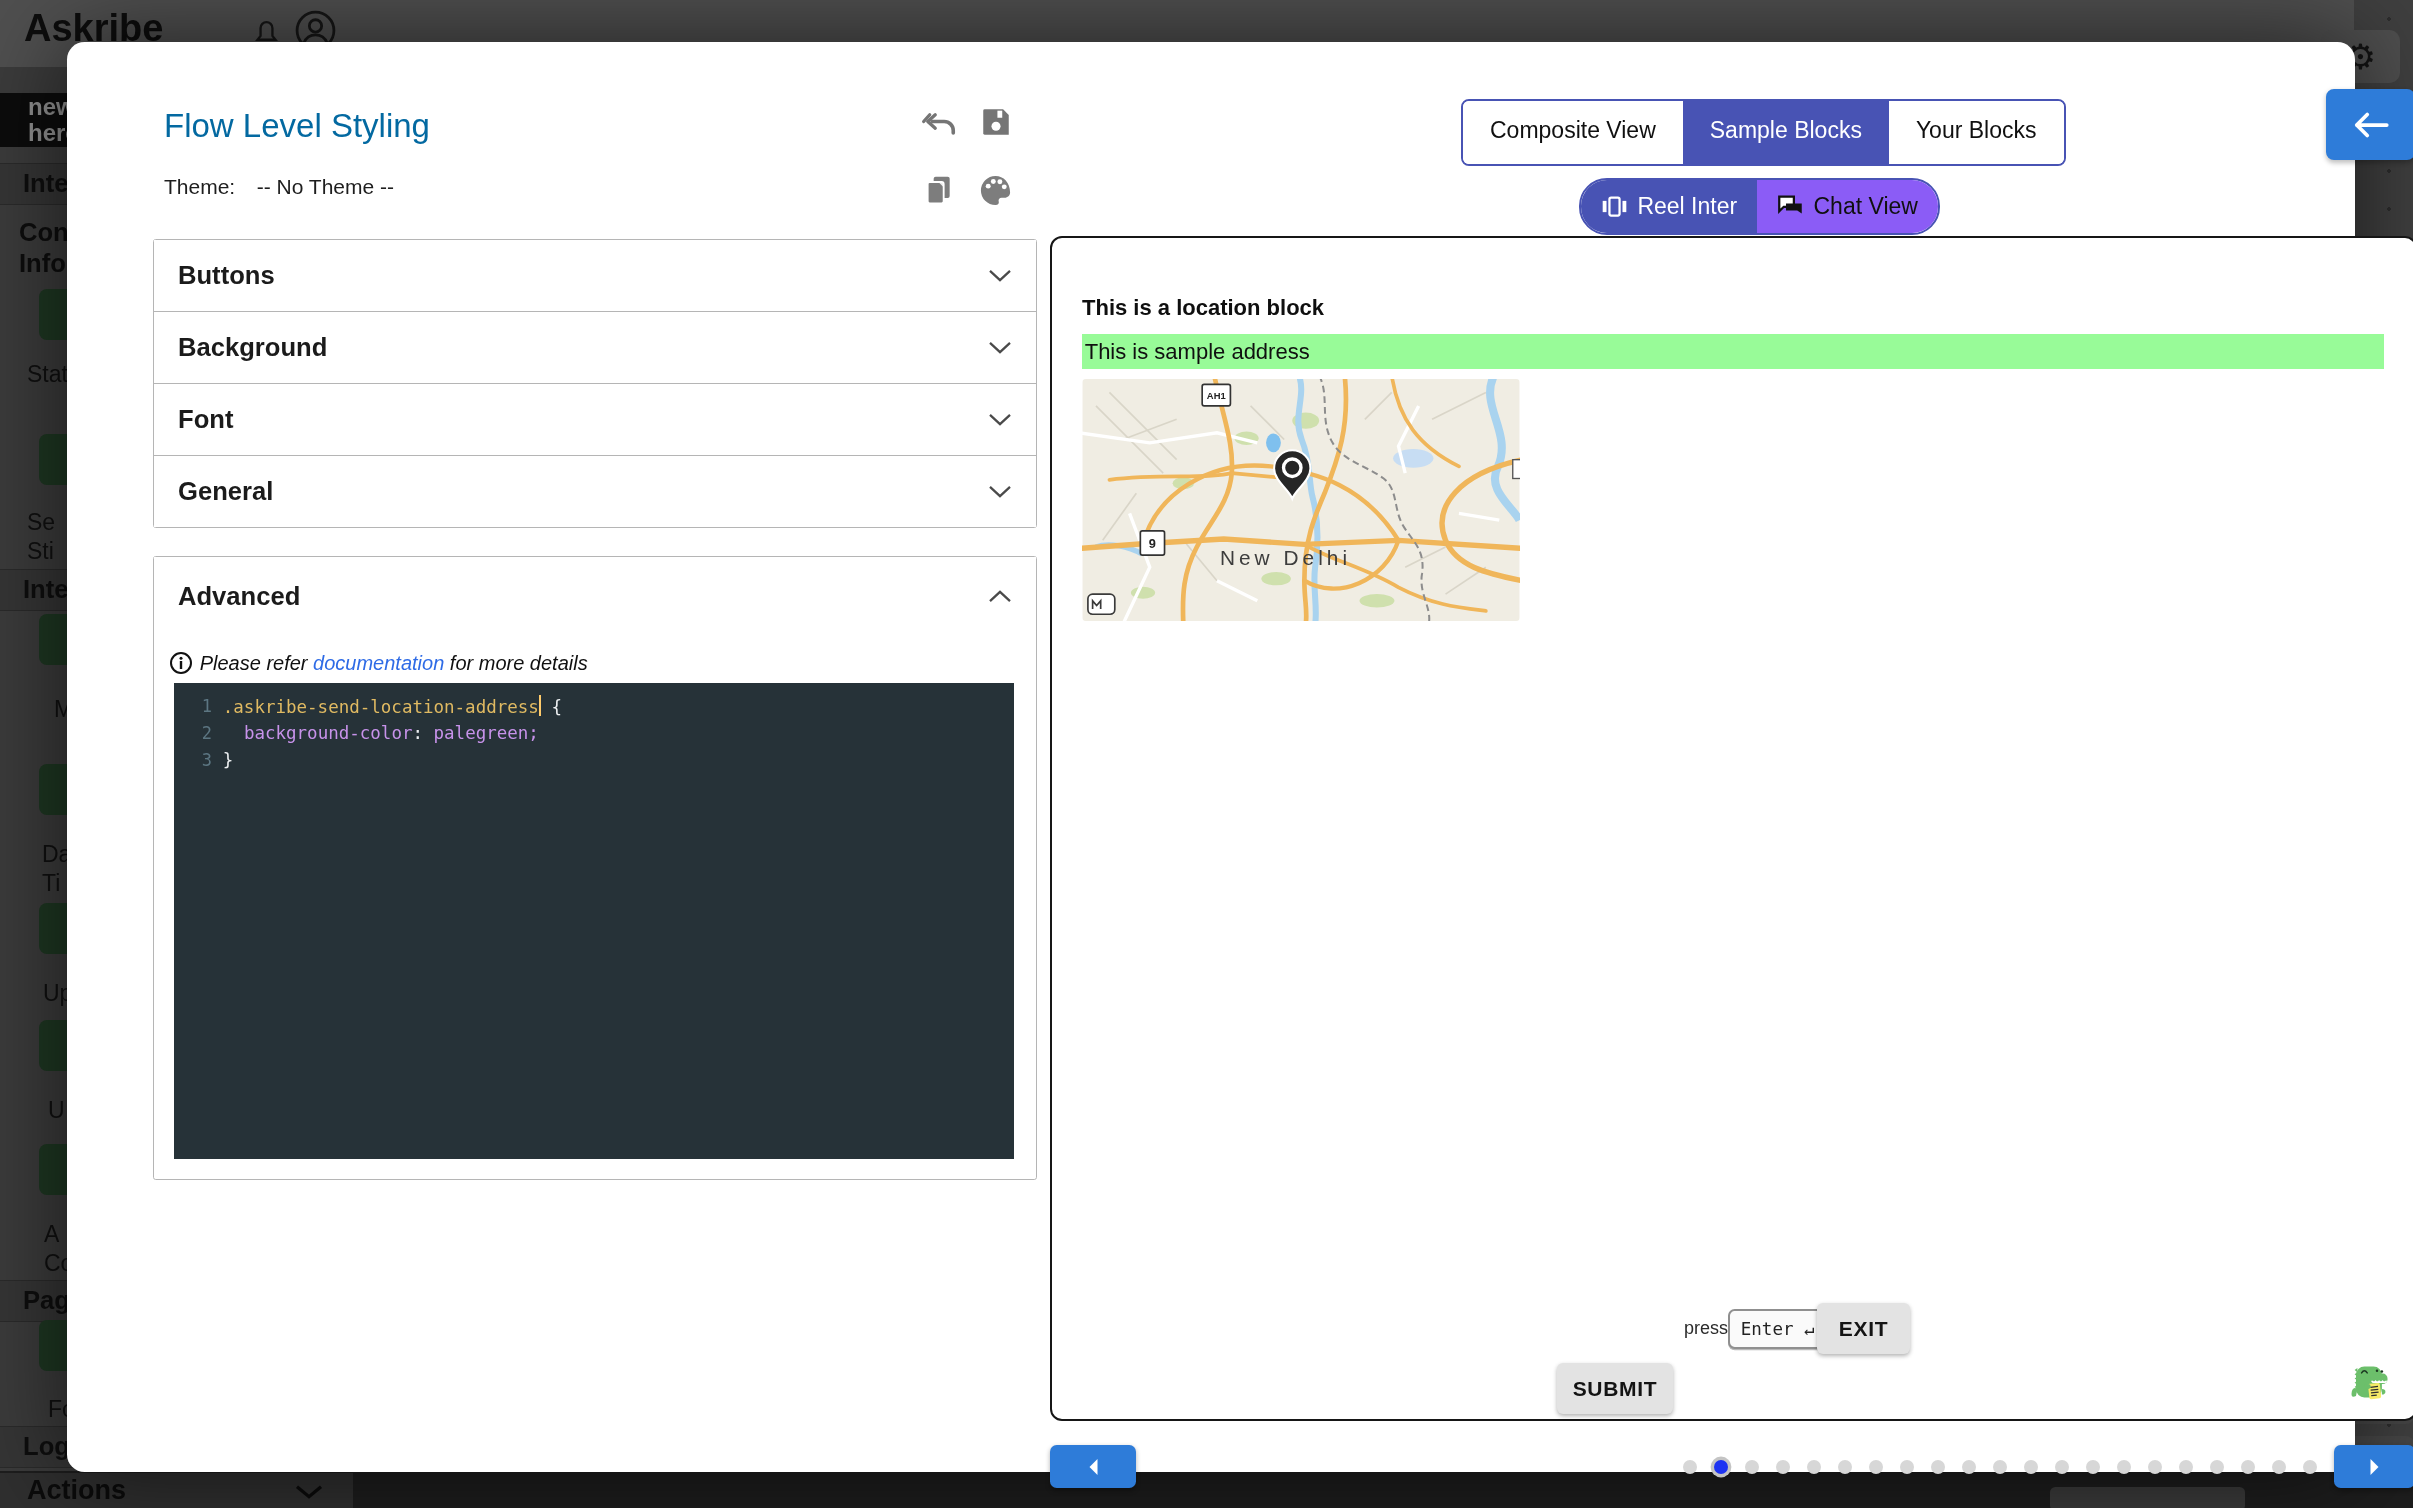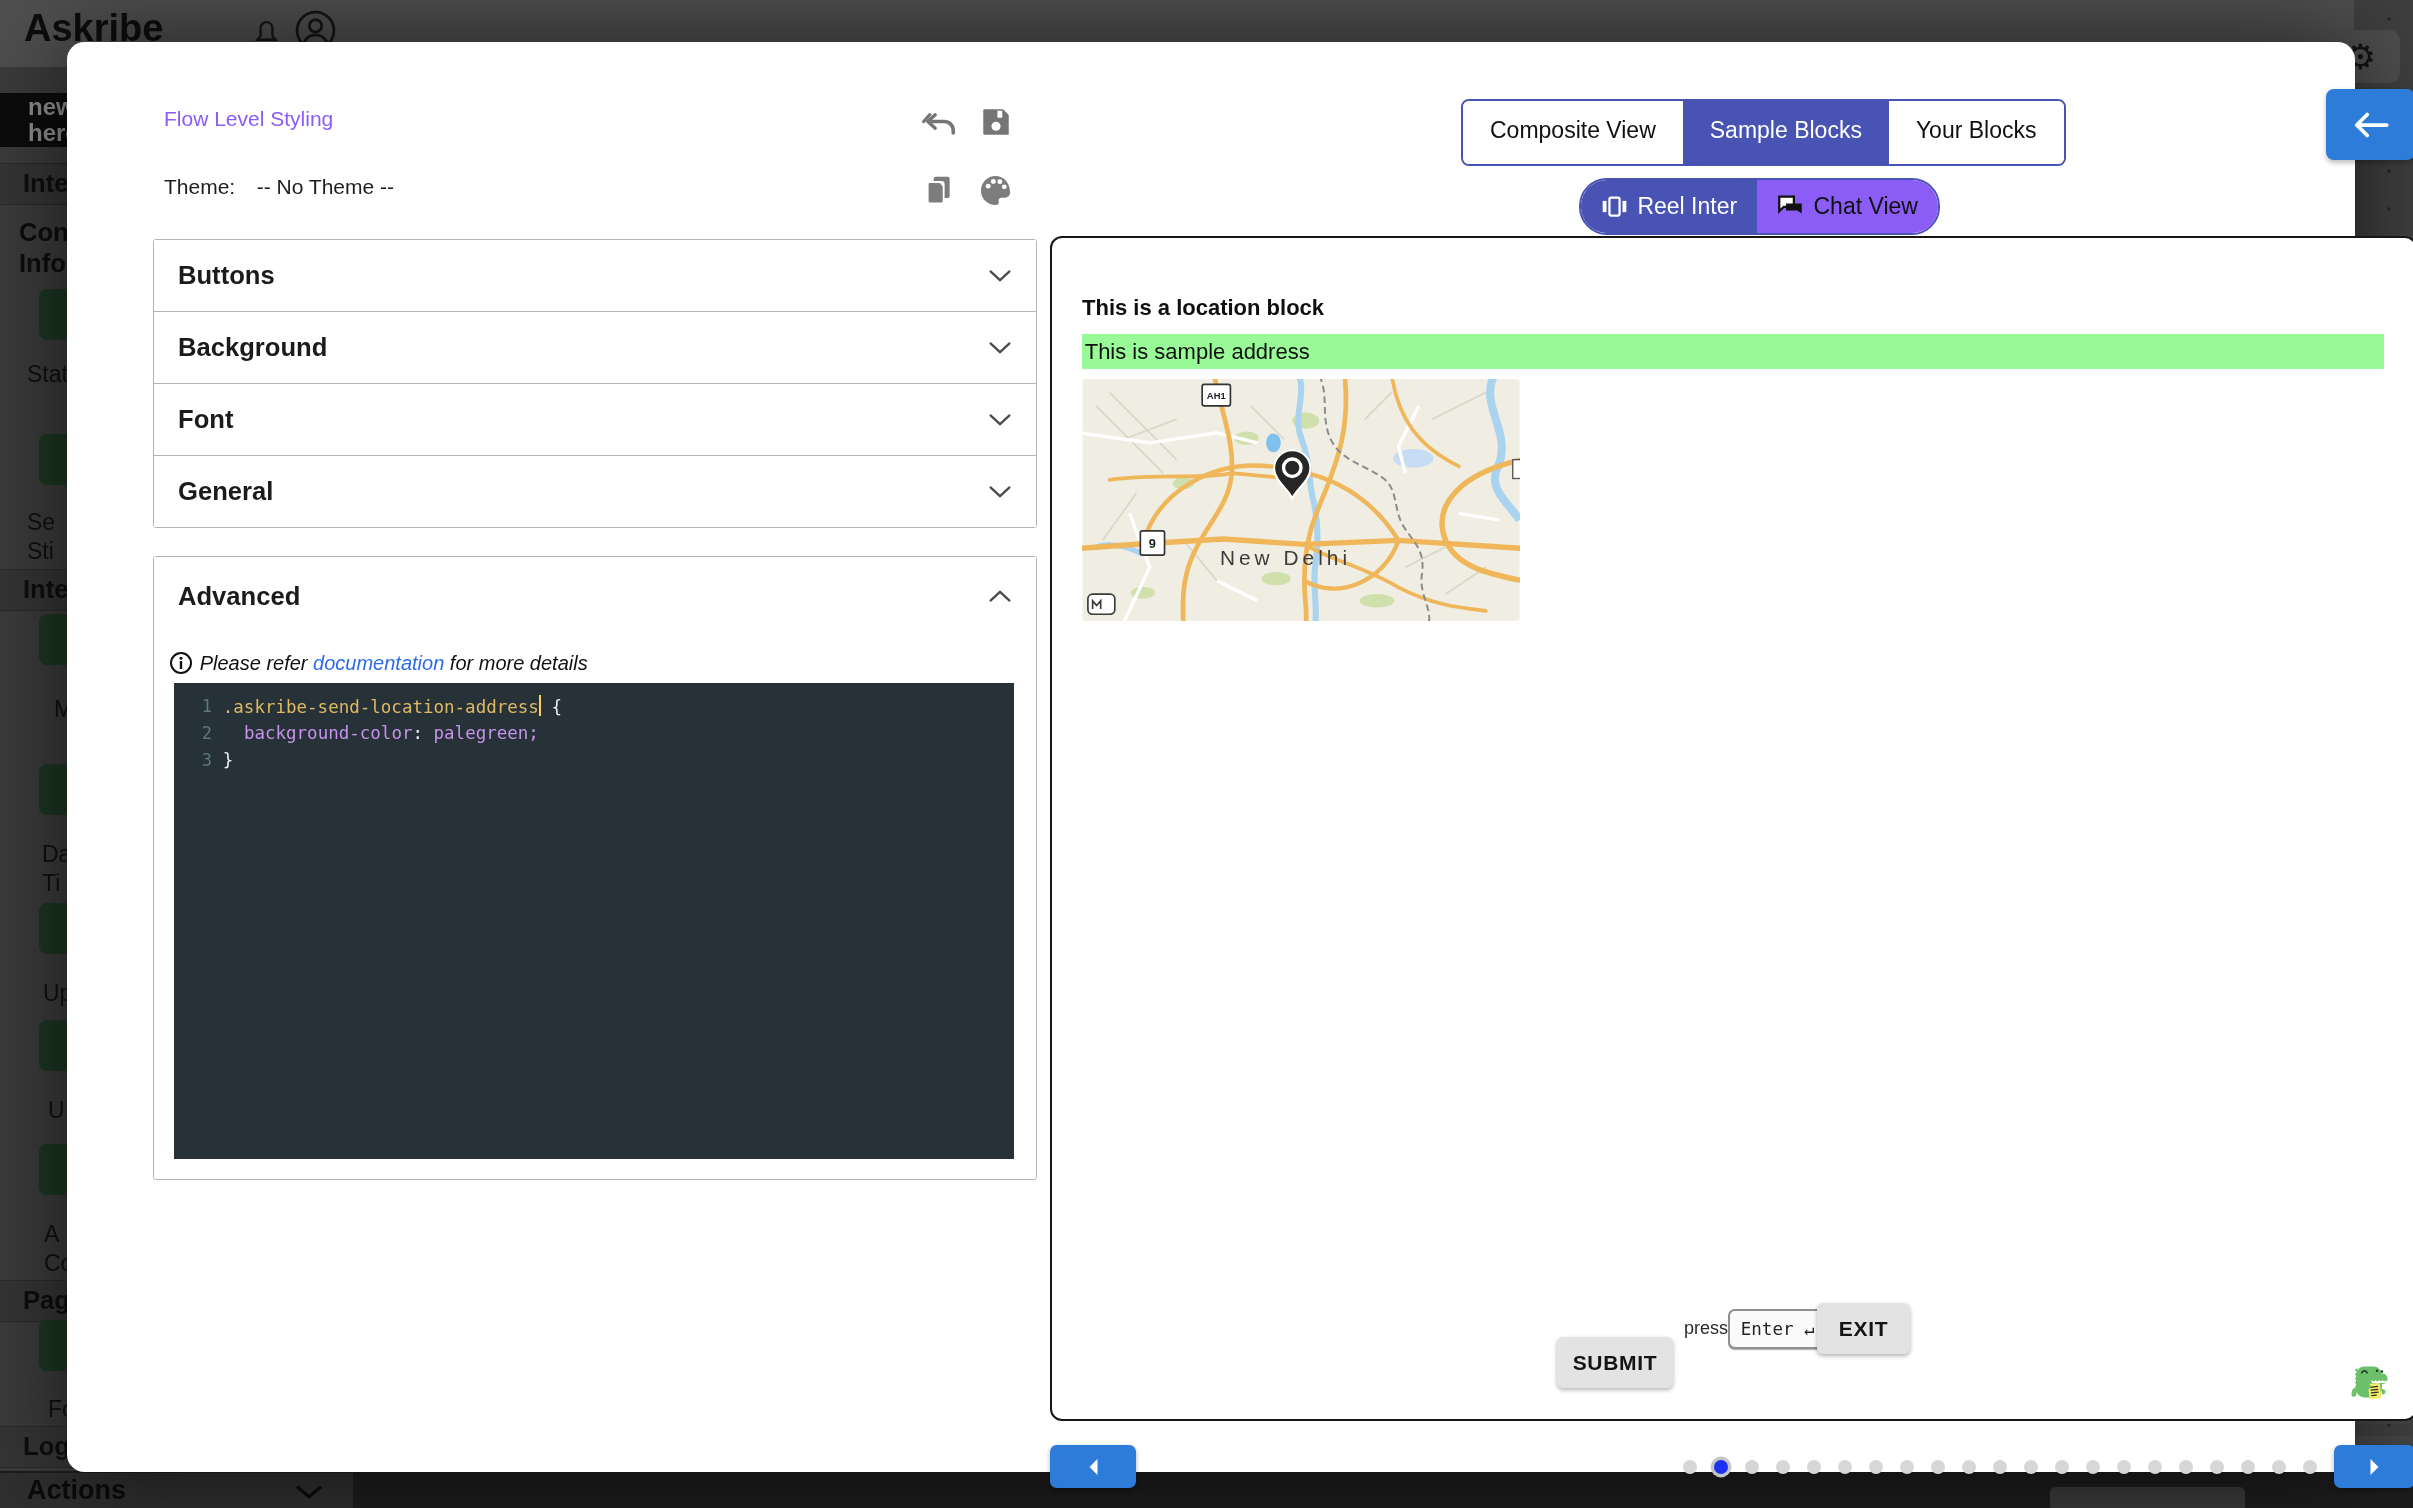--- a/index.html
+++ b/index.html
@@ -37,21 +37,21 @@
   .bd-menu{position:absolute;left:2321px;top:93px;width:79px;height:53px;background:#0f2740;border-radius:10.8px;
     display:flex;flex-direction:column;gap:5.4px;align-items:center;justify-content:center;}
   .bd-menu i{display:block;width:30px;height:3.4px;background:#93a9bf;}
   .bd-stack{position:absolute;left:2317px;width:97px;height:42px;background:#454545;border-radius:8px;
     display:flex;align-items:center;justify-content:center;font-size:28px;color:#111;}
   .bd-minibar{position:absolute;left:2050px;top:1487px;width:195px;height:24px;background:#3a3a3a;border-radius:5.4px;}
 
   
   .modal{position:absolute;left:67px;top:42px;width:2288px;height:1430px;background:#fff;
     border-radius:17.5px;box-shadow:0 0 94px rgba(0,0,0,.6);}
-  .m-title{position:absolute;left:97px;top:65px;font-size:21px;font-weight:500;color:#8b5cf6;}
+  .m-title{position:absolute;left:97px;top:65px;font-size:33px;font-weight:500;color:#0369a1;}
   .theme-row{position:absolute;left:97px;top:133px;font-size:21px;color:#1e1e1e;display:flex;gap:21.5px;}
   .icon-btn{position:absolute;width:38px;height:38px;display:flex;align-items:center;justify-content:center;cursor:pointer;}
   .ib-undo{left:853px;top:62px;}
   .ib-save{left:910px;top:61px;}
   .ib-copy{left:853px;top:129px;}
   .ib-palette{left:909px;top:129px;}
 
   .view-switch{position:absolute;left:1394px;top:57px;height:63px;display:flex;
     border:2px solid #4853b4;border-radius:8px;overflow:hidden;background:#fff;}
   .vs-seg{padding:0 27px;font-size:23px;color:#101010;line-height:59px;cursor:pointer;white-space:nowrap;background:#fff;}
@@ -88,21 +88,21 @@
   
   .preview{position:absolute;left:983px;top:194px;width:1367px;height:1185px;background:#fff;
     border:2px solid #161616;border-radius:12px;box-sizing:border-box;}
   .p-heading{position:absolute;left:30px;top:57px;font-size:22px;font-weight:700;color:#0f0f0f;}
   .p-address{position:absolute;left:30px;top:96px;width:1302px;height:35px;background:#98fb98;
     font-size:22px;line-height:35px;color:#101010;padding-left:2.7px;box-sizing:border-box;}
   .p-map{position:absolute;left:30px;top:141px;width:438px;height:242px;border-radius:4px;overflow:hidden;}
   .btn-flat{position:absolute;height:51px;background:#e3e3e3;border-radius:6px;border:none;
     display:flex;align-items:center;justify-content:center;font-size:21px;font-weight:600;color:#141414;
     letter-spacing:0.7px;box-shadow:0 2px 4px rgba(0,0,0,.3);cursor:pointer;font-family:"Liberation Sans",sans-serif;}
-  .p-submit{left:505px;top:1099px;width:116px;}
+  .p-submit{left:505px;top:1125px;width:116px;}
   .p-exit{left:765px;top:1065px;width:93px;}
   .p-press{position:absolute;left:632px;top:1080px;font-size:18px;color:#2b2b2b;}
   .p-kbd{position:absolute;left:676px;top:1071px;height:36px;padding:0 10.8px;background:#fafafa;
     border:2px solid #8f8f8f;border-radius:6.7px;display:flex;align-items:center;
     font-family:"DejaVu Sans Mono",monospace;font-size:17.5px;color:#222;box-shadow:0 1.3px 0 #b9b9b9;}
   .p-croc{position:absolute;left:1297px;top:1123px;width:42px;height:42px;}
 
   
   .nav-btn{position:absolute;top:1403px;height:43px;background:#2e7cd9;border-radius:6.7px;
     display:flex;align-items:center;justify-content:center;cursor:pointer;box-shadow:0 2.7px 5.4px rgba(0,0,0,.3);}

